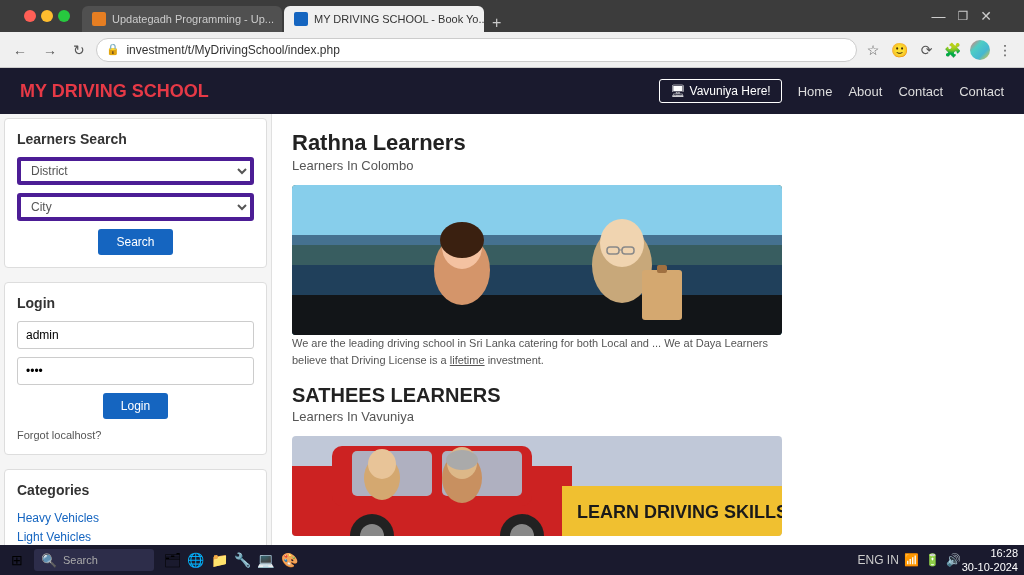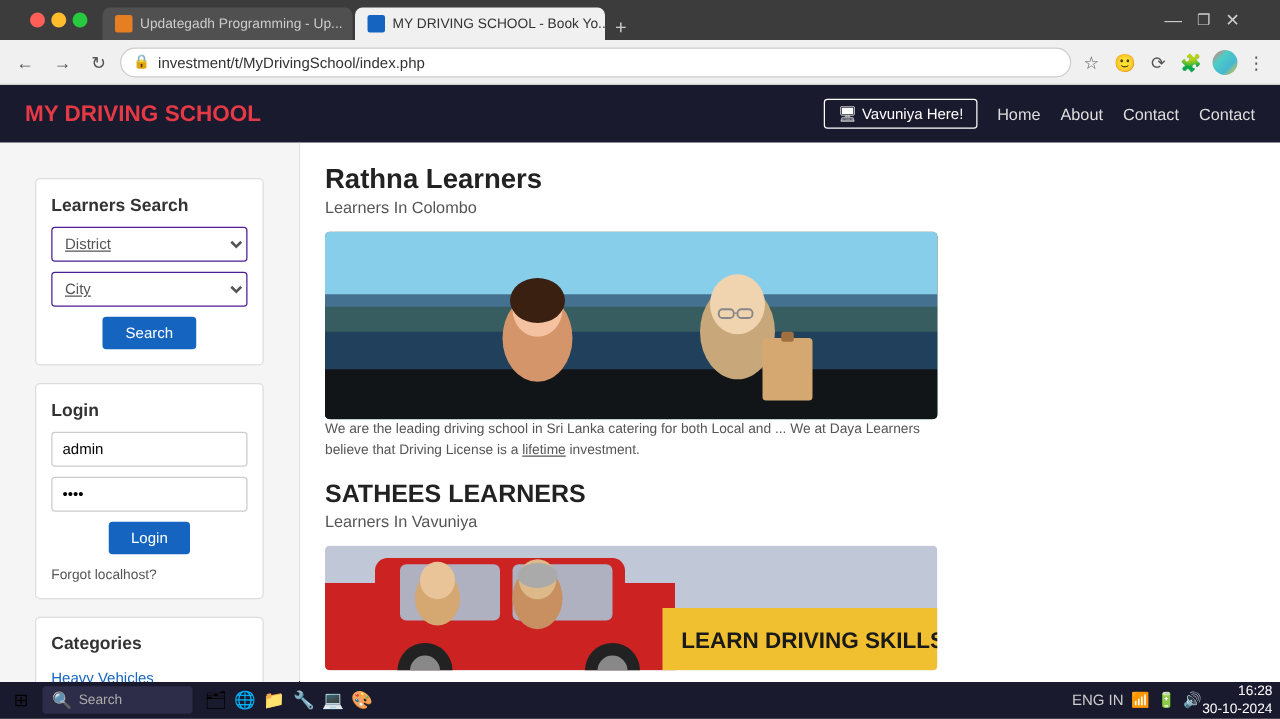--- a/index.html
+++ b/index.html
@@ -156,52 +156,51 @@
 
     
     .main-layout {
       display: flex;
       height: calc(575px - 32px - 36px - 46px - 30px);
       overflow: hidden;
     }
 
     
     .sidebar {
-      width: 240px;
+      width: 272px;
       flex-shrink: 0;
-      padding: 28px;
+      padding: 4px;
       background: #f5f5f5;
       overflow-y: auto;
       border-right: 1px solid #e0e0e0;
     }
     .sidebar-section {
       background: white;
       border: 1px solid #ddd;
       border-radius: 4px;
       padding: 12px;
       margin-bottom: 14px;
     }
     .sidebar-section-title {
       font-size: 14px;
       font-weight: bold;
       color: #333;
       margin-bottom: 10px;
     }
     .sidebar-select {
       width: 100%;
       height: 28px;
-      border: 1px solid #4c1d95;
+      border: 4px solid #4c1d95;
       border-radius: 3px;
       padding: 0 6px;
       font-size: 12px;
       color: #555;
       background: white;
       margin-bottom: 8px;
       appearance: auto;
-      text-decoration: underline;
     }
     .search-btn {
       background: #1565c0;
       color: white;
       border: none;
       padding: 6px 18px;
       border-radius: 3px;
       font-size: 12px;
       cursor: pointer;
       display: block;

